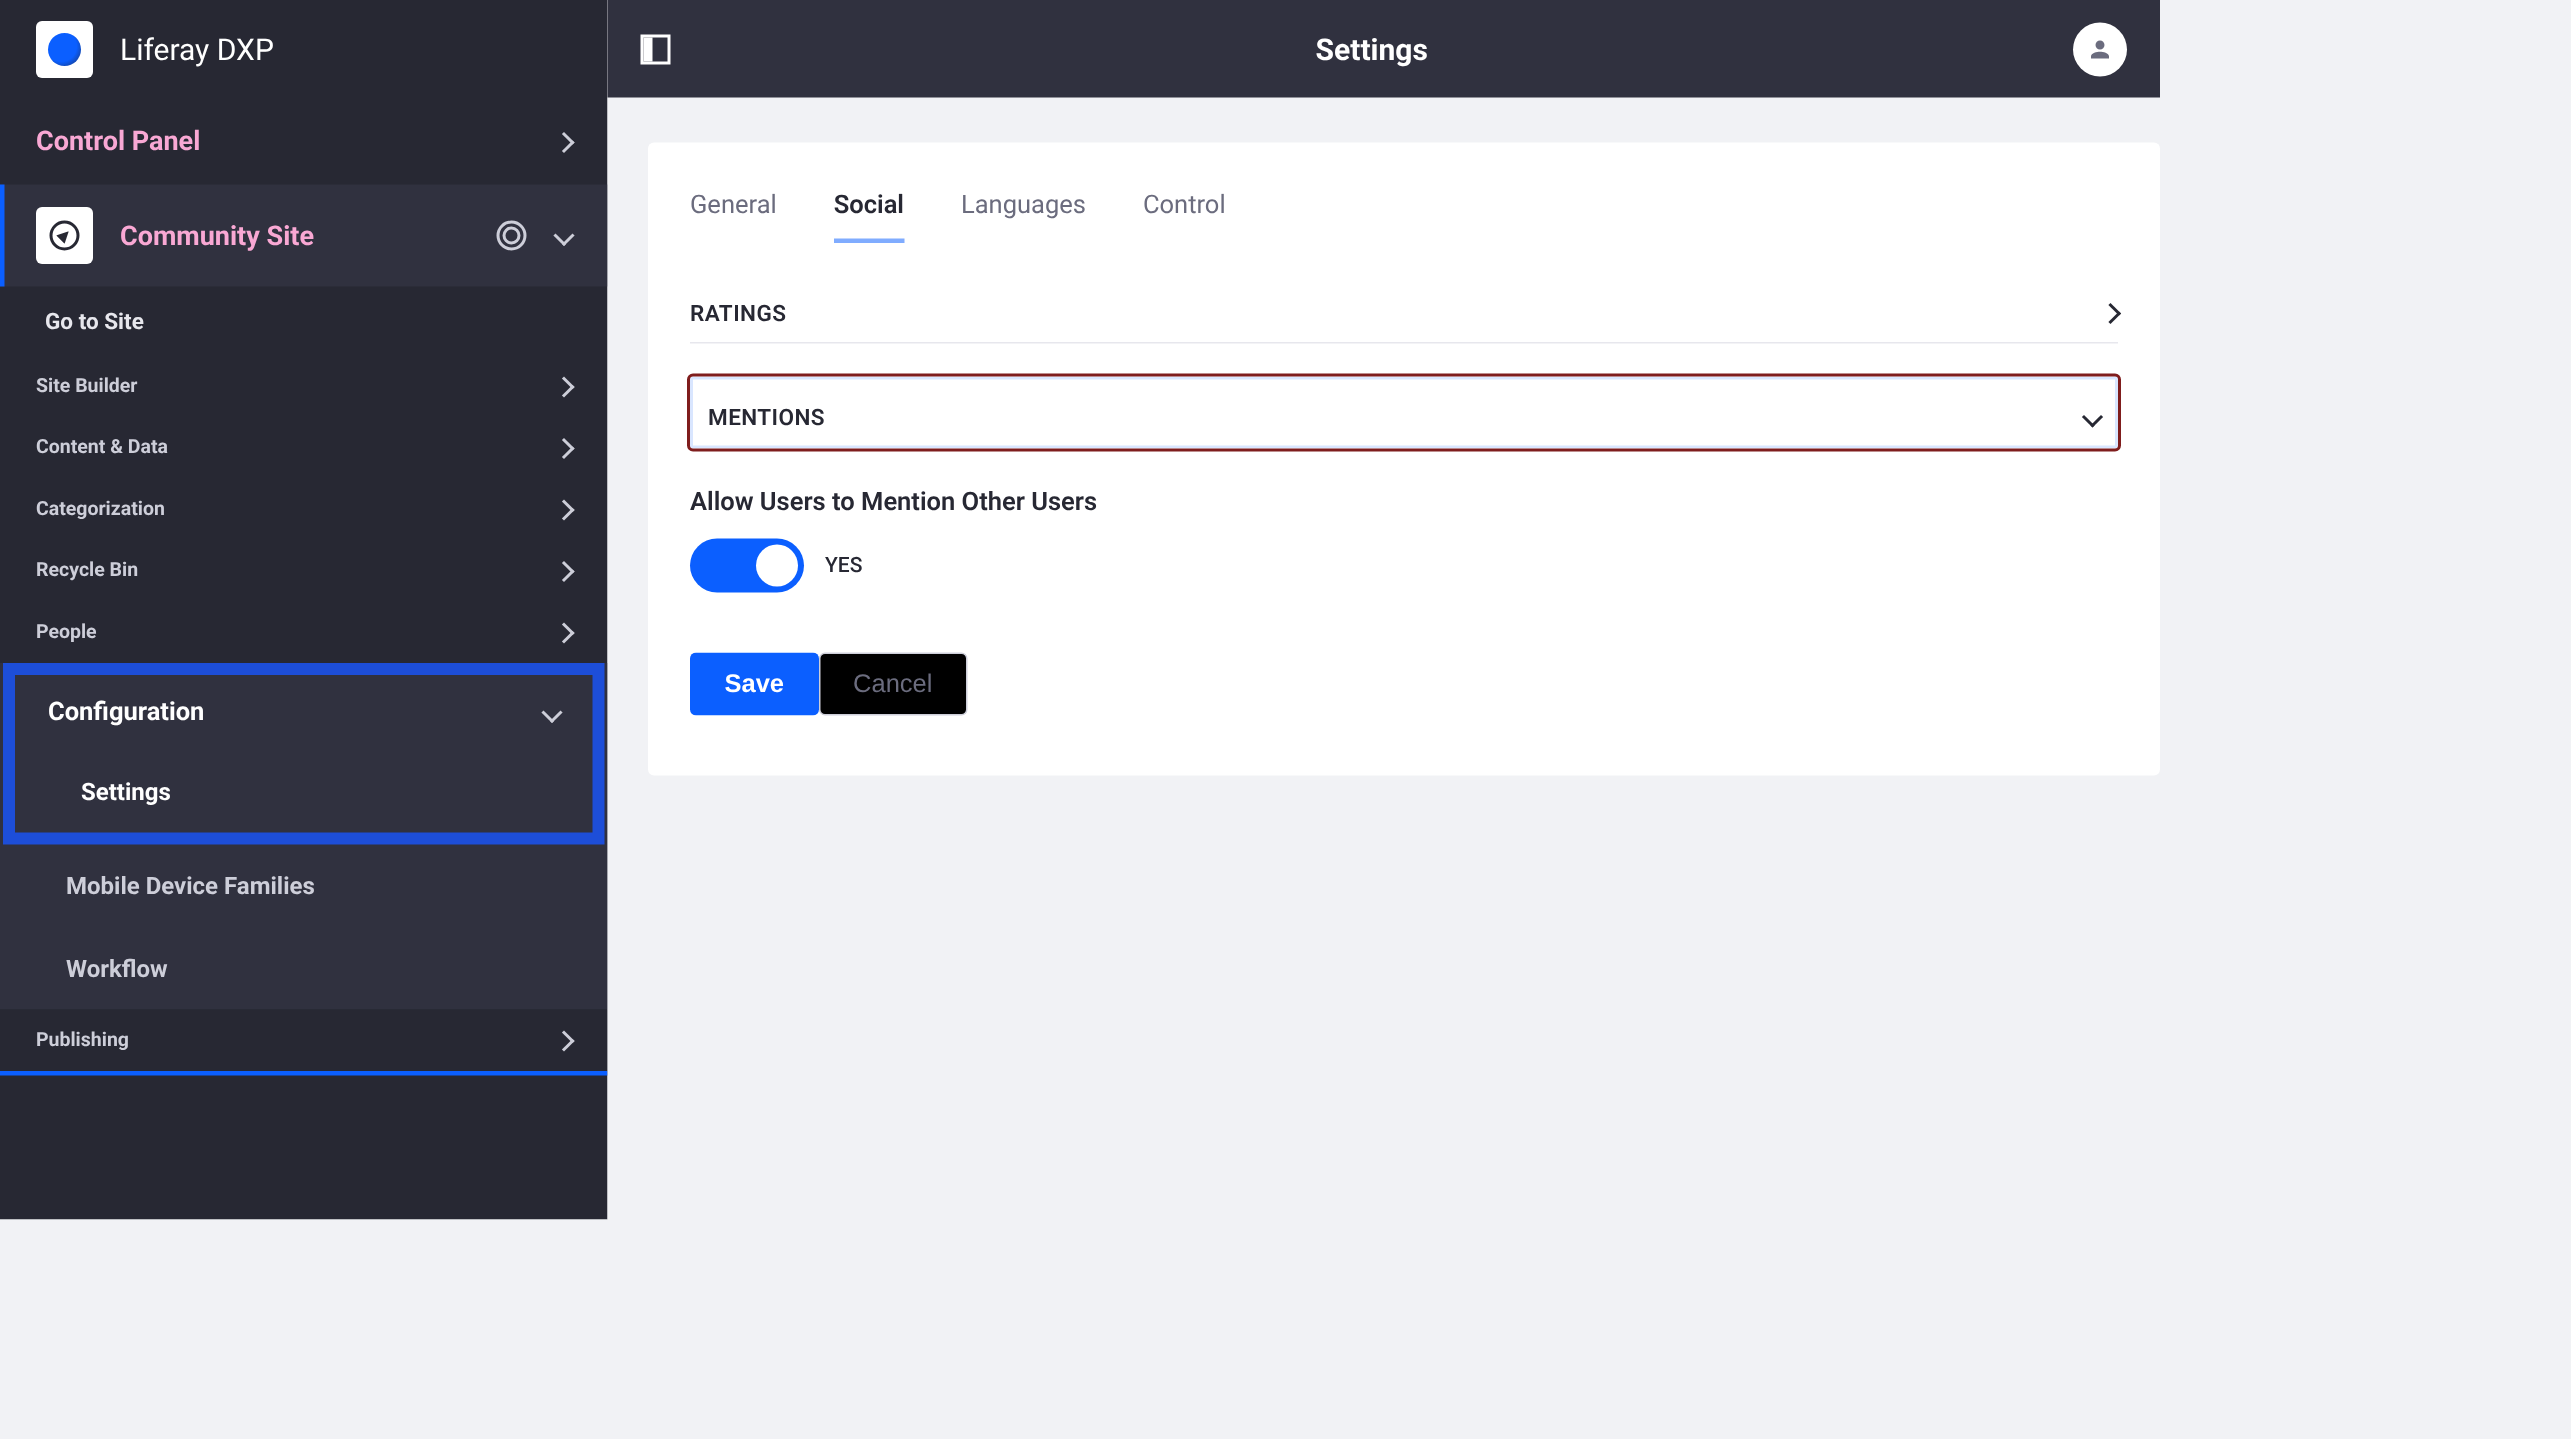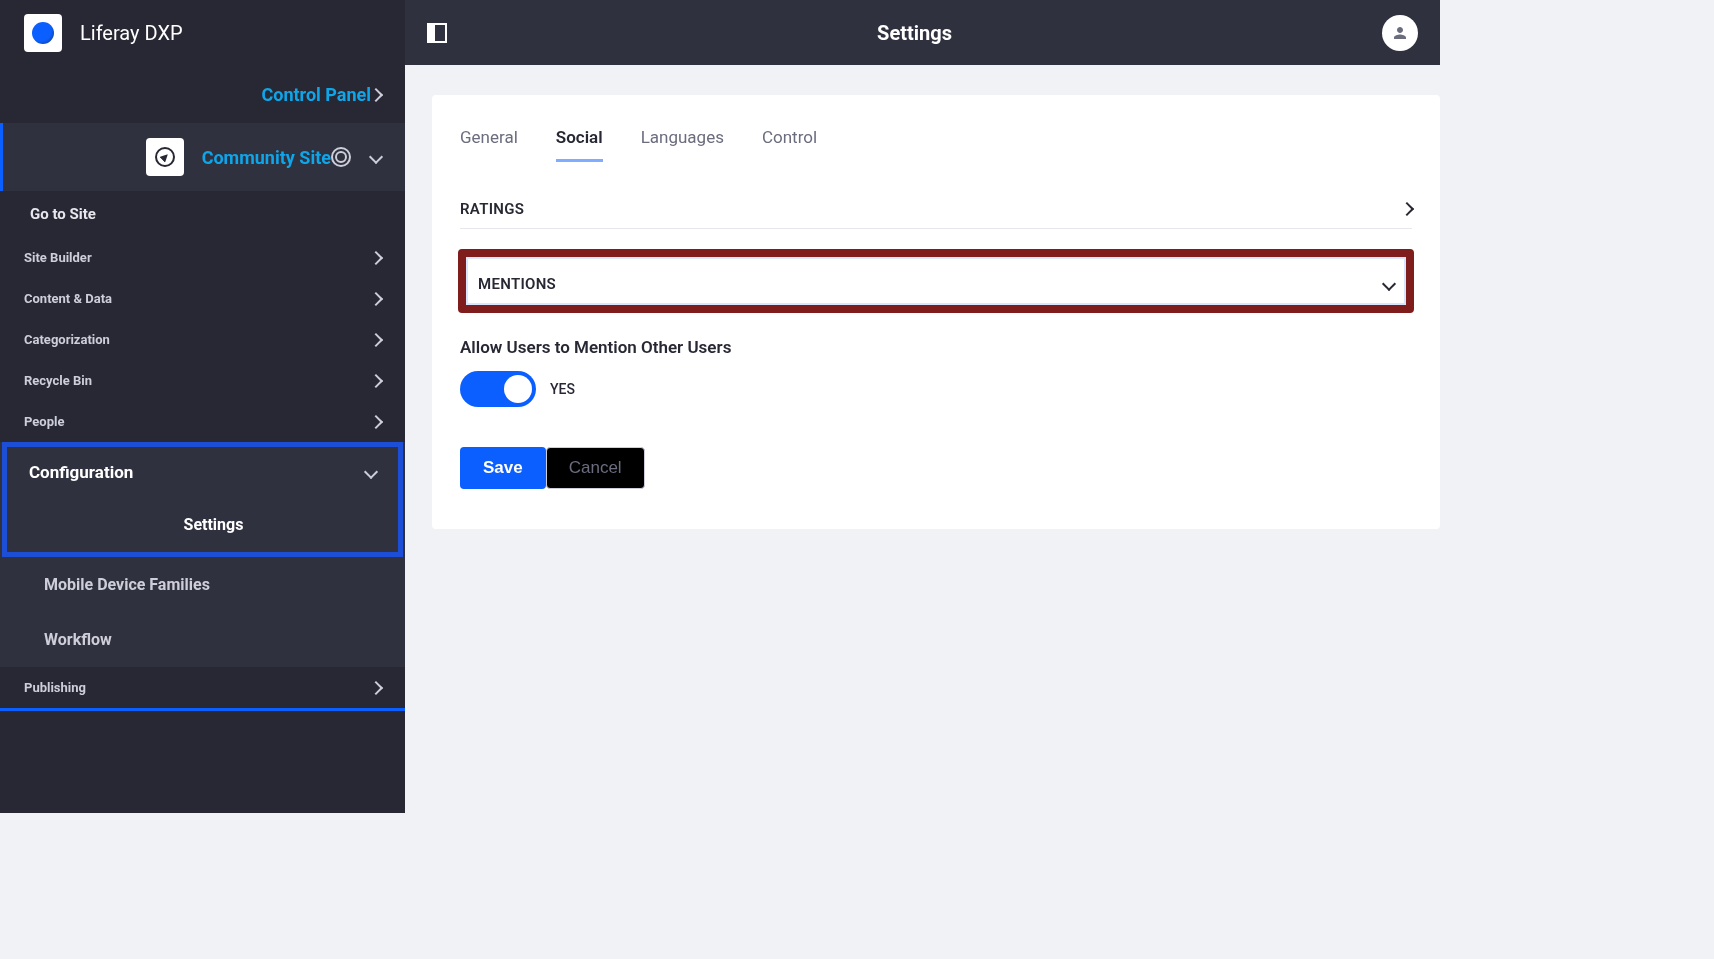--- a/index.html
+++ b/index.html
@@ -3,57 +3,57 @@
 <meta charset="utf-8">
 <style>
 * { box-sizing: border-box; margin: 0; padding: 0; }
 body { font-family: -apple-system, BlinkMacSystemFont, "Segoe UI", Roboto, sans-serif; background: #f1f2f5; overflow: hidden; }
 .app { display: flex; height: 813px; width: 1440px; }
 .sidebar { width: 405px; background: #272833; color: #fff; display: flex; flex-direction: column; }
 .brand-row { display: flex; align-items: center; padding: 14px 24px; gap: 18px; }
 .brand-logo { width: 38px; height: 38px; background: #fff; border-radius: 4px; display: flex; align-items: center; justify-content: center; }
 .brand-logo-inner { width: 22px; height: 22px; background: radial-gradient(circle at 40% 40%, #0b5fff 0%, #0b5fff 55%, #1a2e5c 100%); border-radius: 50%; }
 .brand-title { font-size: 20px; color: #fff; }
-.nav-item { display: flex; align-items: center; justify-content: flex-end; padding: 15px 24px; font-size: 17px; color: #0ea5e9; cursor: pointer; }
+.nav-item { display: flex; align-items: center; justify-content: space-between; padding: 15px 24px; font-size: 17px; color: #f9a8d4; cursor: pointer; }
 .nav-item.control-panel { font-weight: 700; font-size: 18px; padding: 18px 24px; }
 .nav-item.site-header { background: #30313f; border-left: 3px solid #0b5fff; padding-left: 21px; }
 .site-left { display: flex; align-items: center; gap: 18px; }
 .site-icon { width: 38px; height: 38px; background: #fff; border-radius: 4px; display: flex; align-items: center; justify-content: center; }
 .compass { width: 20px; height: 20px; border: 2px solid #272833; border-radius: 50%; position: relative; }
 .compass::after { content: ''; position: absolute; left: 4px; top: 4px; width: 8px; height: 8px; background: #272833; clip-path: polygon(50% 0, 100% 100%, 0 100%); transform: rotate(45deg); }
 .site-title { font-size: 18px; font-weight: 700; }
 .site-right { display: flex; align-items: center; gap: 20px; }
 .circle-icon { width: 20px; height: 20px; border: 2px solid #cdced9; border-radius: 50%; display: flex; align-items: center; justify-content: center; }
 .circle-icon::after { content: ''; width: 8px; height: 8px; border: 2px solid #cdced9; border-radius: 50%; }
 .go-to-site { font-size: 15px; font-weight: 700; padding: 14px 24px 14px 30px; color: #e7e7ed; cursor: pointer; }
 .sub-item { padding: 13px 24px; font-size: 13px; color: #cdced9; display: flex; justify-content: space-between; align-items: center; cursor: pointer; font-weight: bold; }
 .chevron-right { width: 10px; height: 10px; border-top: 2px solid #cdced9; border-right: 2px solid #cdced9; transform: rotate(45deg); }
 .chevron-down { width: 10px; height: 10px; border-bottom: 2px solid #cdced9; border-right: 2px solid #cdced9; transform: rotate(45deg); }
 .config-group { background: #30313f; }
-.highlight-box { border: 5px solid #1d4ed8; margin: 0 2px; text-align: center; }
+.highlight-box { border: 8px solid #1d4ed8; margin: 0 2px; }
 .config-header { padding: 15px 22px; font-size: 17px; display: flex; justify-content: space-between; align-items: center; font-weight: 700; }
 .config-sub { padding: 18px 22px 18px 44px; font-size: 16px; font-weight: 700; color: #fff; cursor: pointer; }
 .config-sub.inactive { font-weight: 700; color: #cdced9; }
 .publishing { border-bottom: 3px solid #0b5fff; }
 .main { flex: 1; display: flex; flex-direction: column; background: #f1f2f5; }
 .topbar { height: 65px; background: #30313f; display: flex; align-items: center; justify-content: space-between; padding: 0 22px; }
 .topbar-left { display: flex; align-items: center; }
 .panel-icon { width: 20px; height: 20px; border: 2px solid #fff; position: relative; }
 .panel-icon::after { content: ''; position: absolute; left: 0; top: 0; width: 6px; height: 100%; background: #fff; }
 .topbar-title { flex: 1; text-align: center; color: #fff; font-size: 20px; font-weight: 700; }
 .avatar { width: 36px; height: 36px; background: #fff; border-radius: 50%; display: flex; align-items: center; justify-content: center; }
 .avatar svg { width: 18px; height: 18px; fill: #6b6c7e; }
 .content-wrap { flex: 1; padding: 30px 0 30px 27px; overflow: auto; }
 .card { background: #fff; border-radius: 4px; padding: 32px 0 40px; min-height: 400px; }
 .tabs { display: flex; gap: 38px; padding: 0 28px 0 28px; }
 .tab { font-size: 17px; color: #6b6c7e; padding-bottom: 12px; cursor: pointer; }
 .tab.active { color: #272833; font-weight: 600; border-bottom: 3px solid #80acff; text-align: right; }
 .section-header { display: flex; justify-content: space-between; align-items: center; padding: 20px 0 10px; margin: 18px 28px 0; border-bottom: 1px solid #e7e7ed; cursor: pointer; }
 .section-title { font-size: 15px; font-weight: 600; color: #272833; letter-spacing: 0.3px; }
-.section-header.expanded { border: 8px solid #7f1d1d; border-radius: 4px; padding: 18px 12px 12px; margin: 20px 26px 0; box-shadow: 0 0 0 2px rgba(128,172,255,0.3) inset; text-align: center; }
+.section-header.expanded { border: 2px solid #7f1d1d; border-radius: 4px; padding: 18px 12px 12px; margin: 20px 26px 0; box-shadow: 0 0 0 2px rgba(128,172,255,0.3) inset; text-align: center; }
 .section-body { padding: 24px 28px 0; }
 .field-label { font-size: 17px; font-weight: 600; color: #272833; margin-bottom: 14px; }
 .toggle-row { display: flex; align-items: center; gap: 14px; }
 .toggle { width: 76px; height: 36px; background: #0b5fff; border-radius: 18px; position: relative; cursor: pointer; }
 .toggle-knob { width: 28px; height: 28px; background: #fff; border-radius: 50%; position: absolute; top: 4px; right: 4px; }
 .toggle-label { font-size: 14px; color: #272833; font-weight: 500; }
 .buttons { display: flex; padding: 40px 28px 0; }
 .btn { font-size: 17px; padding: 10px 22px; border-radius: 4px; border: 1px solid transparent; cursor: pointer; }
 .btn-primary { background: #0b5fff; color: #fff; font-weight: 600; }
 .btn-secondary { background: #000000; color: #6b6c7e; border: 1px solid #cdced9; }

